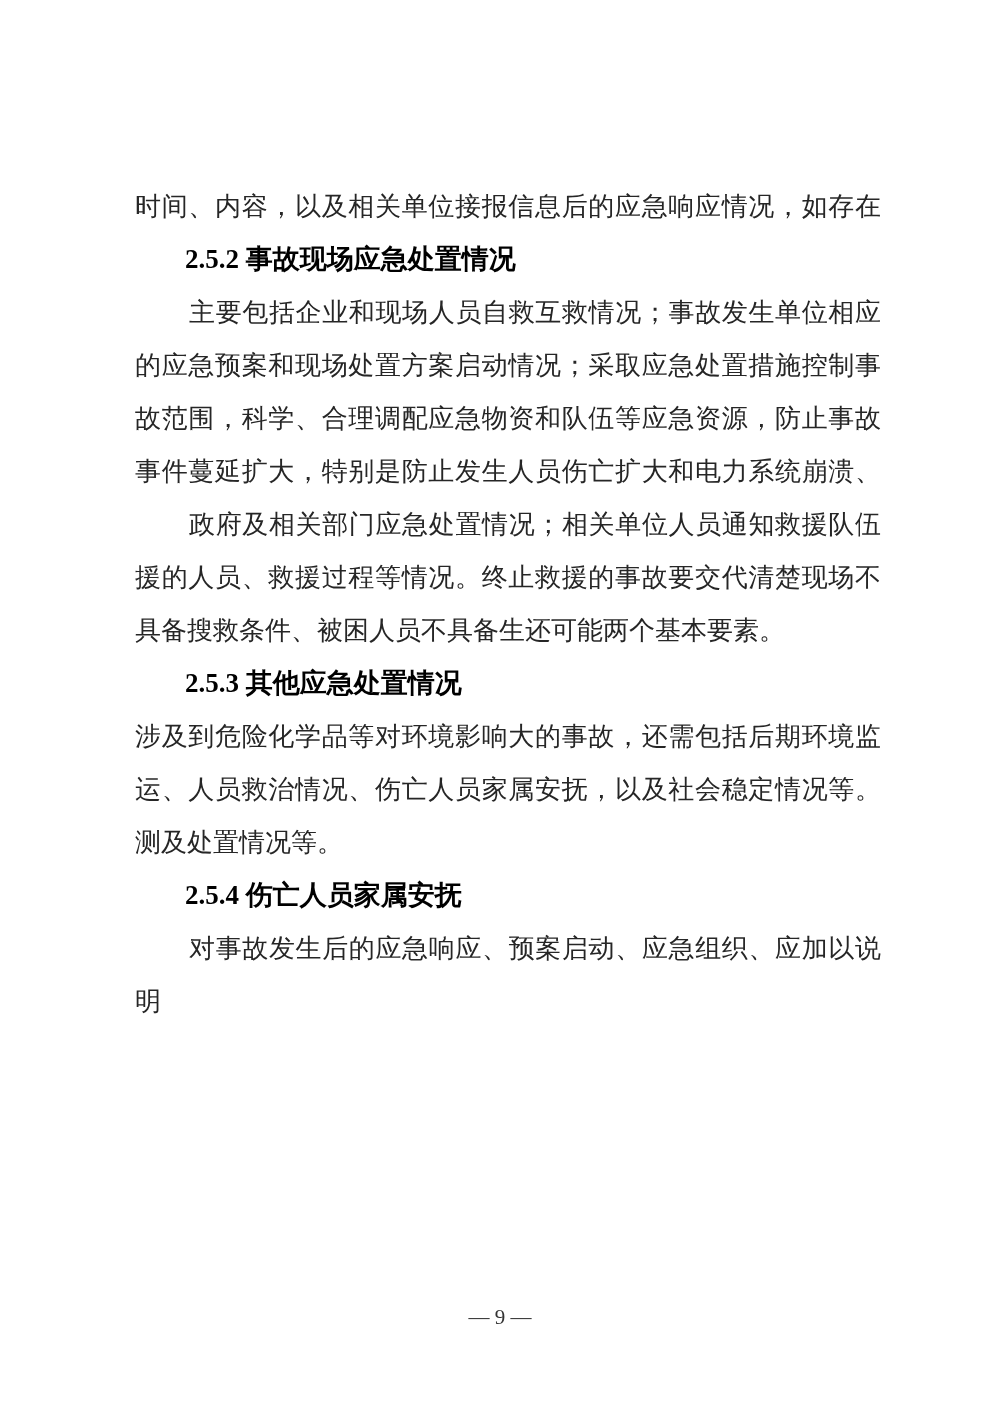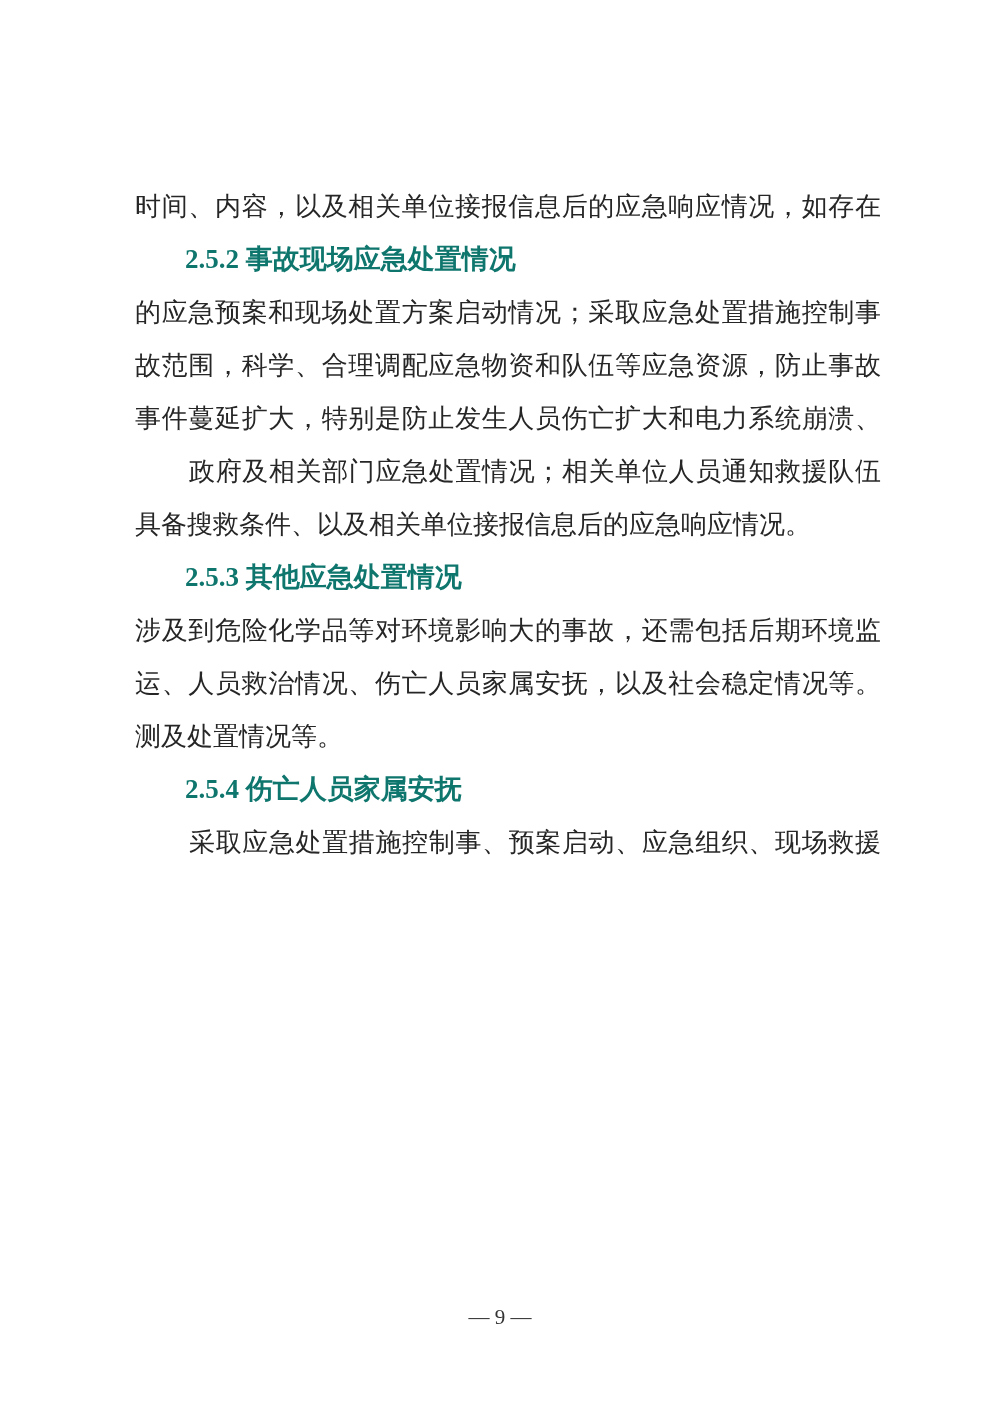--- a/index.html
+++ b/index.html
@@ -30,21 +30,21 @@
     text-align-last: justify;
     text-justify: inter-character;
   }
   .line.indent {
     text-indent: 54px;
   }
   .line.heading {
     font-weight: 700;
     padding-left: 50px;
     font-size: 27px;
-    color: #0f766e;
+    color: #000000;
   }
   .footer {
     position: absolute;
     left: 0;
     right: 0;
     top: 1302px;
     text-align: center;
     font-size: 21px;
     line-height: 30px;
     color: #333333;
@@ -52,28 +52,30 @@
   }
 </style>
 </head>
 <body>
 
 <div class="page">
   <div class="content">
 
   <div class="line justify">时间、内容，以及相关单位接报信息后的应急响应情况，如存在</div>
       <div class="line heading">2.5.2 事故现场应急处置情况</div>
+      <div class="line justify indent">主要包括企业和现场人员自救互救情况；事故发生单位相应</div>
       <div class="line justify">的应急预案和现场处置方案启动情况；采取应急处置措施控制事</div>
       <div class="line justify">故范围，科学、合理调配应急物资和队伍等应急资源，防止事故</div>
       <div class="line justify">事件蔓延扩大，特别是防止发生人员伤亡扩大和电力系统崩溃、</div>
       <div class="line justify indent">政府及相关部门应急处置情况；相关单位人员通知救援队伍</div>
-      <div class="line">具备搜救条件、以及相关单位接报信息后的应急响应情况。</div>
+      <div class="line justify">援的人员、救援过程等情况。终止救援的事故要交代清楚现场不</div>
+      <div class="line">具备搜救条件、被困人员不具备生还可能两个基本要素。</div>
       <div class="line heading">2.5.3 其他应急处置情况</div>
       <div class="line justify">涉及到危险化学品等对环境影响大的事故，还需包括后期环境监</div>
       <div class="line justify">运、人员救治情况、伤亡人员家属安抚，以及社会稳定情况等。</div>
       <div class="line">测及处置情况等。</div>
       <div class="line heading">2.5.4 伤亡人员家属安抚</div>
-      <div class="line justify indent">采取应急处置措施控制事、预案启动、应急组织、现场救援</div>
+      <div class="line justify indent">对事故发生后的应急响应、预案启动、应急组织、应加以说明</div>
     </div>
   <div class="footer">
     <span>— 9 —</span>
   </div>
 </div>
 
 </body></html>

